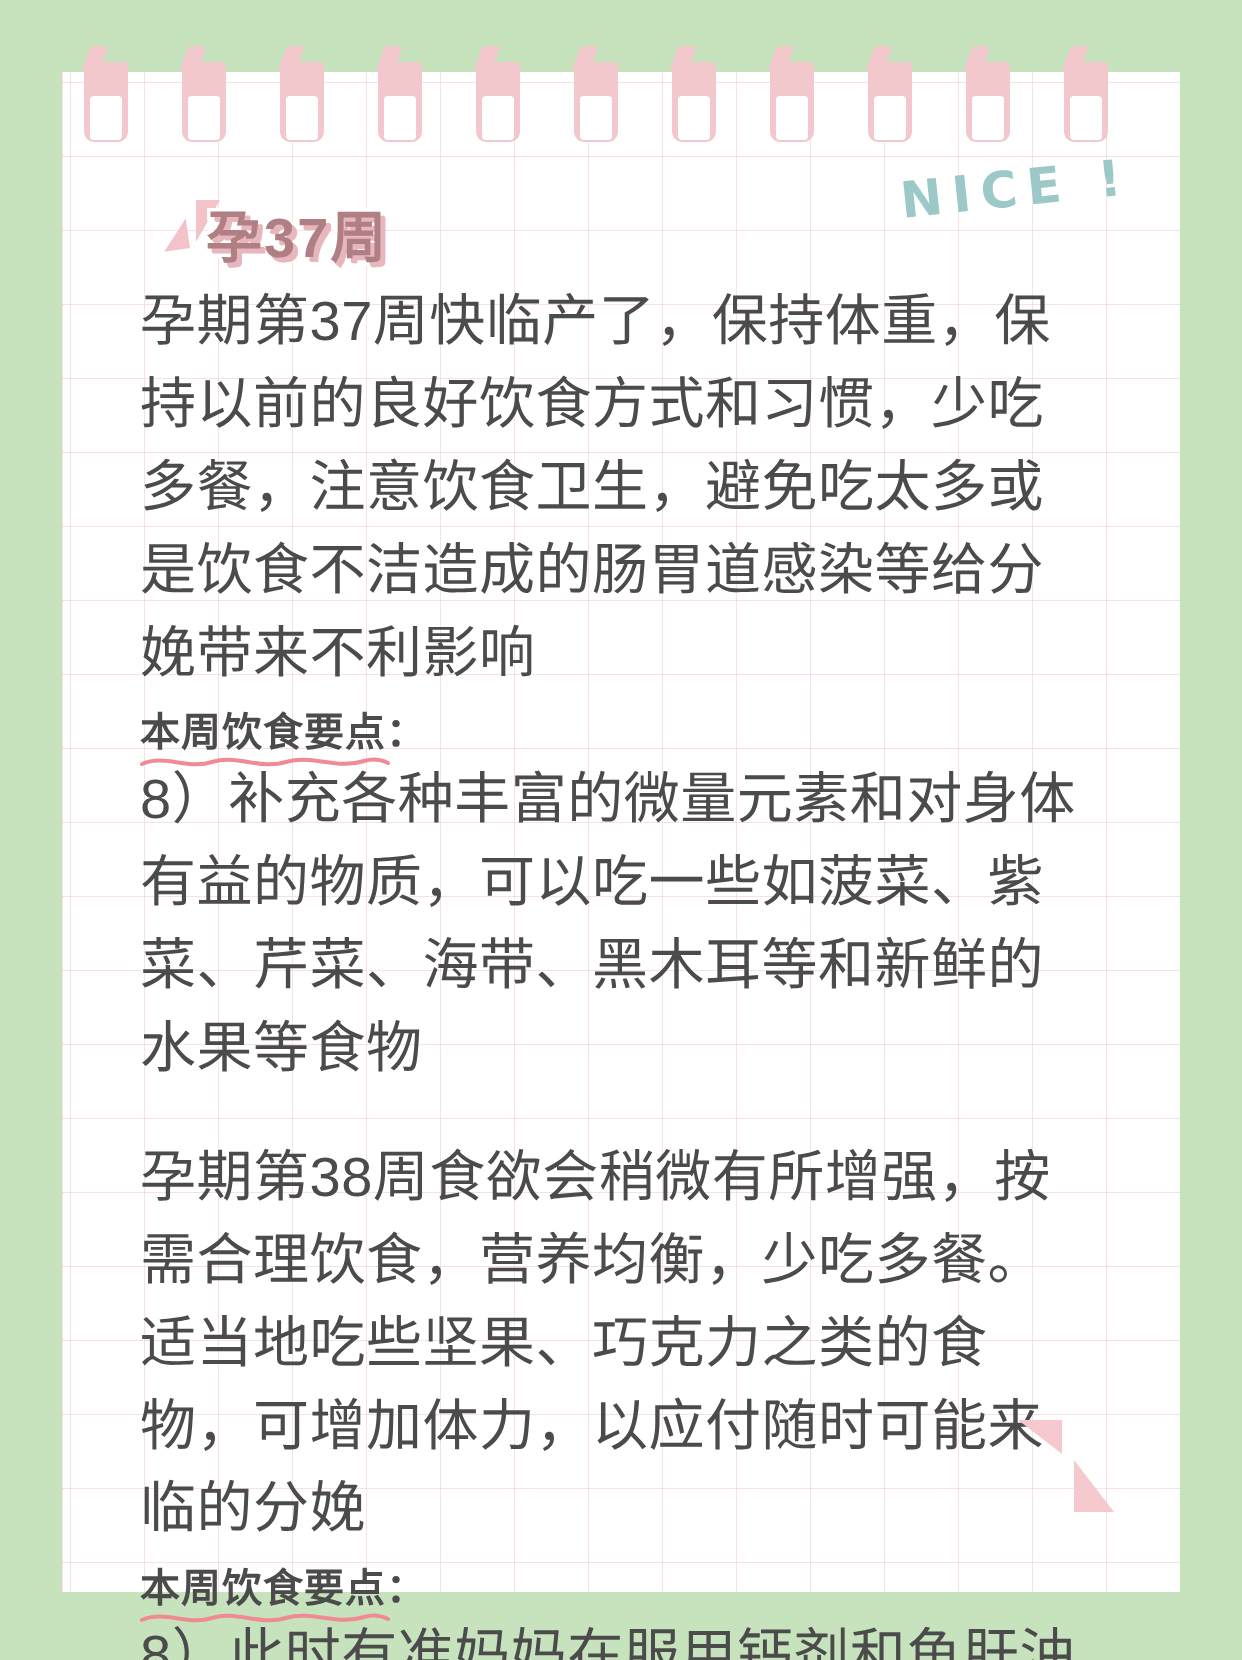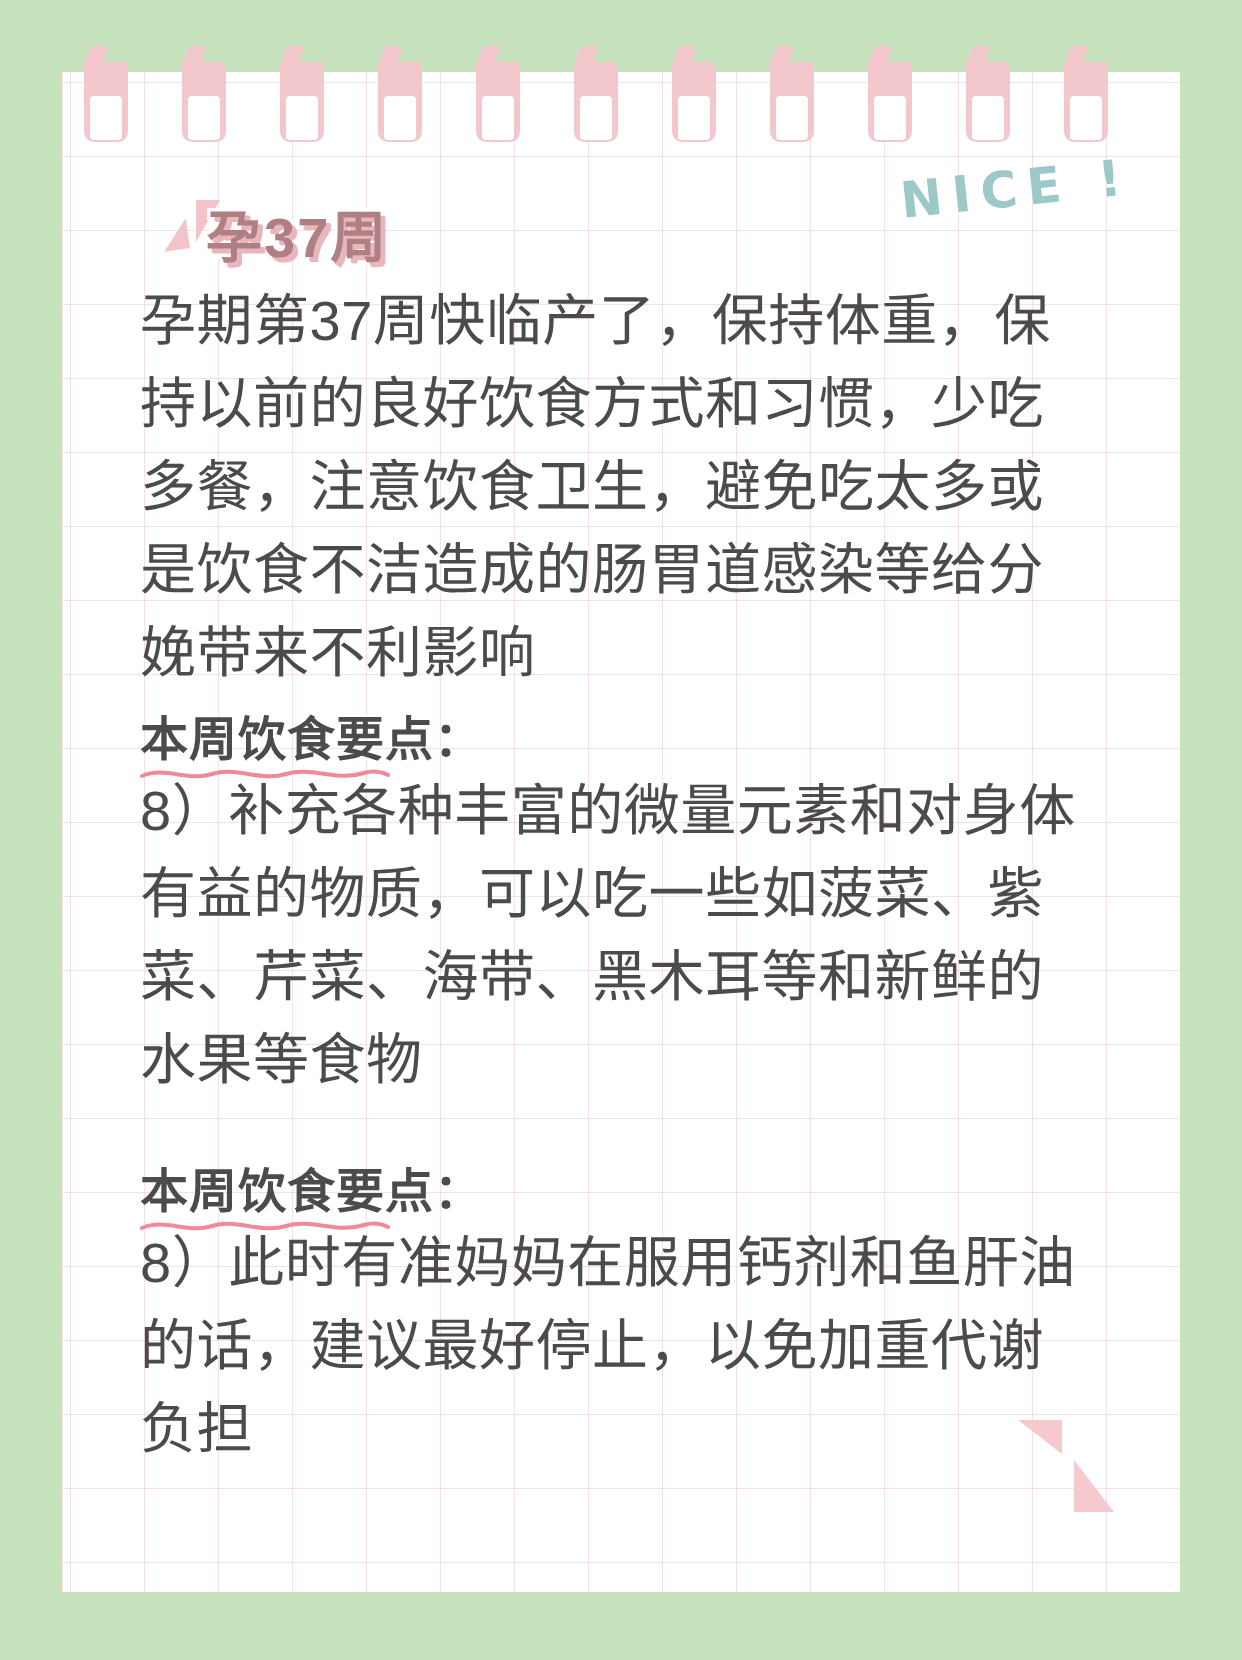--- a/index.html
+++ b/index.html
@@ -162,21 +162,21 @@
     letter-spacing: 0.5px;
     font-weight: 500;
   }
 
   .keypoint-wrap {
     position: relative;
     display: inline-block;
     margin: 4px 0 0 0;
   }
   .keypoint {
-    font-size: 48px;
+    font-size: 40px;
     font-weight: 700;
     color: #4b4b4b;
     letter-spacing: 1px;
     position: relative;
     z-index: 2;
   }
   .squiggle {
     position: absolute;
     left: 0;
     bottom: -12px;
@@ -210,20 +210,21 @@
         <path d="M2,12 C25,2 48,18 72,10 C96,2 120,18 146,10 C172,2 196,18 224,9 C234,6 242,8 248,11" fill="none" stroke="#f08b96" stroke-width="4" stroke-linecap="round"></path>
       </svg>
     </div>
 
     <p class="para">8）补充各种丰富的微量元素和对身体有益的物质，可以吃一些如菠菜、紫菜、芹菜、海带、黑木耳等和新鲜的水果等食物</p>
 
     <div class="gap"></div>
 
     
 
+    <p class="para">孕期第38周食欲会稍微有所增强，按需合理饮食，营养均衡，少吃多餐。适当地吃些坚果、巧克力之类的食物，可增加体力，以应付随时可能来临的分娩</p>
 
     <div class="keypoint-wrap">
       <span class="keypoint">本周饮食要点：</span>
       <svg class="squiggle" viewBox="0 0 250 18" preserveAspectRatio="none">
         <path d="M2,12 C25,2 48,18 72,10 C96,2 120,18 146,10 C172,2 196,18 224,9 C234,6 242,8 248,11" fill="none" stroke="#f08b96" stroke-width="4" stroke-linecap="round"></path>
       </svg>
     </div>
 
     <p class="para">8）此时有准妈妈在服用钙剂和鱼肝油的话，建议最好停止，以免加重代谢负担</p>
   </div>

